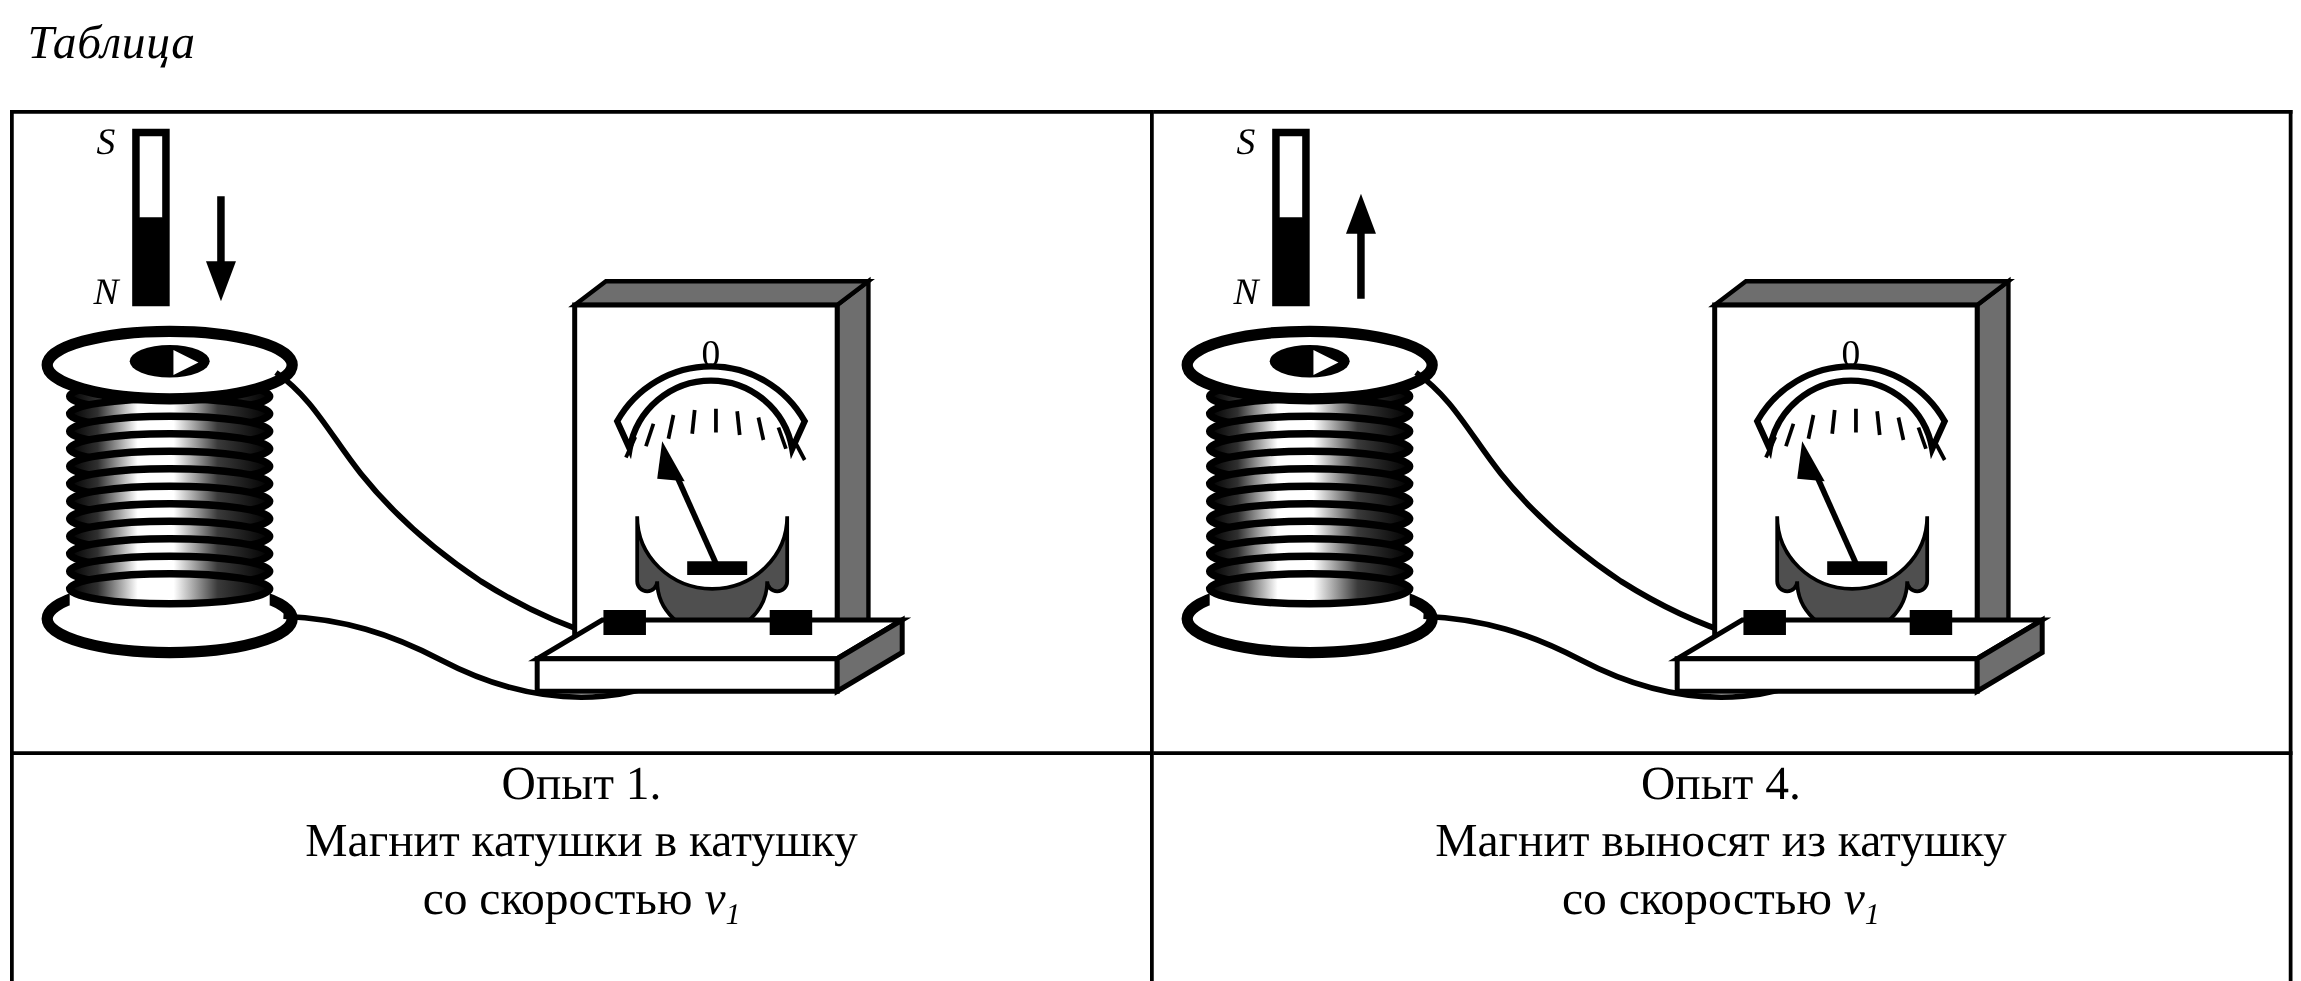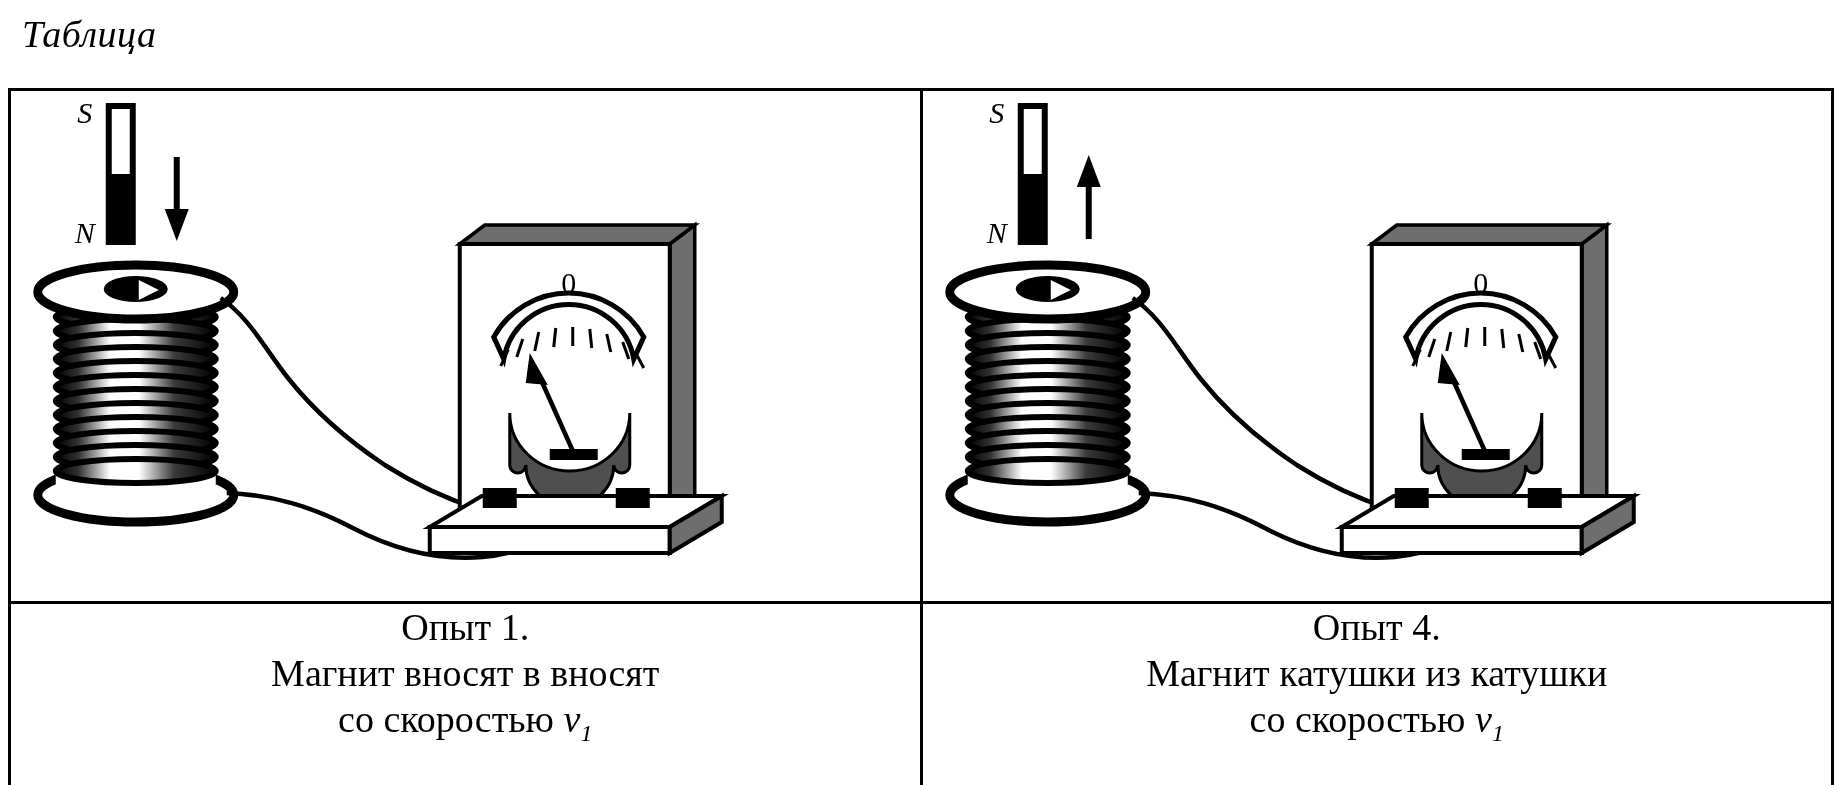--- a/index.html
+++ b/index.html
@@ -277,27 +277,27 @@
               <rect x="470" y="397" width="34" height="20" fill="#000000"></rect>
               <rect x="603" y="397" width="34" height="20" fill="#000000"></rect>
             </g>
           </svg>
         </td>
       </tr>
 
       <tr>
         <td class="cap-cell">
           <div class="cap-line">Опыт 1.</div>
-          <div class="cap-line">Магнит вносят в вносят</div>
+          <div class="cap-line">Магнит катушки в катушку</div>
           <div class="cap-line sub"><span>со скоростью </span><span class="vee">v</span><sub>1</sub></div>
         </td>
 
         <td class="cap-cell">
           <div class="cap-line">Опыт 4.</div>
-          <div class="cap-line">Магнит катушки из катушки</div>
+          <div class="cap-line">Магнит выносят из катушку</div>
           <div class="cap-line sub"><span>со скоростью </span><span class="vee">v</span><sub>1</sub></div>
         </td>
       </tr>
     </tbody>
       </table>
   </div>
 
 </div>
 
 </body></html>

